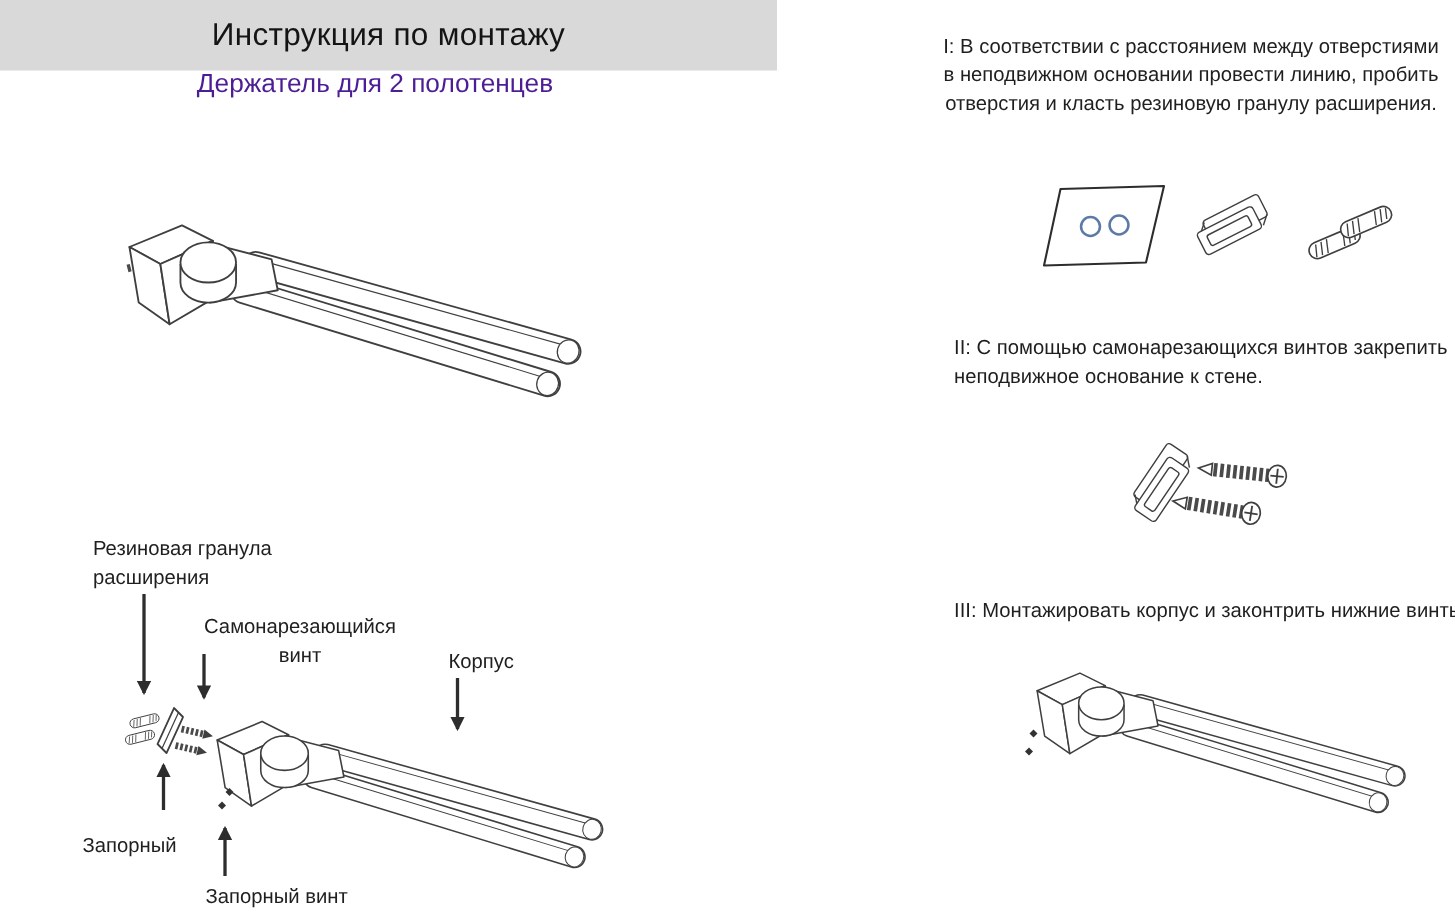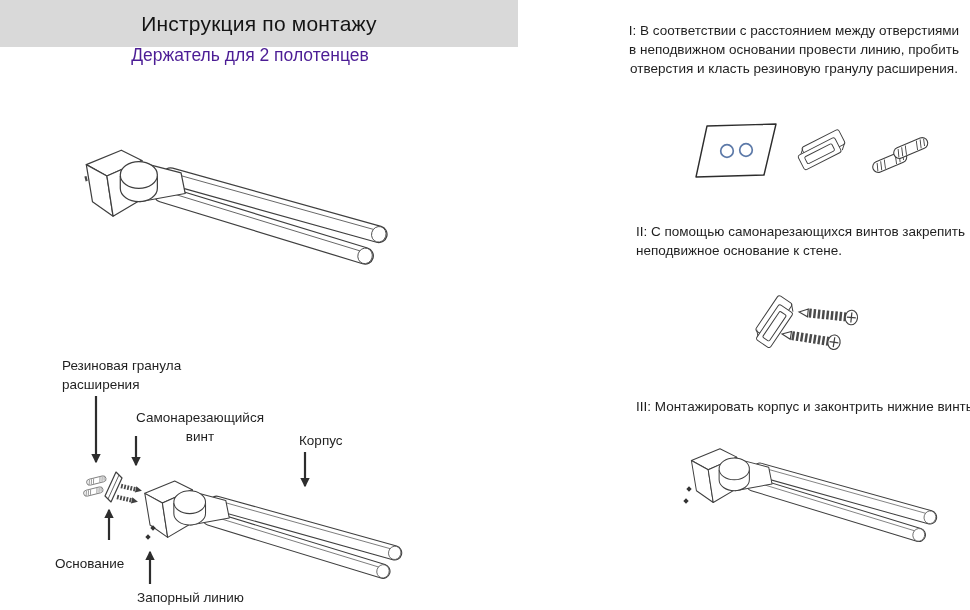--- a/index.html
+++ b/index.html
@@ -139,20 +139,20 @@
     <g>
       <use href="#holder" transform="translate(683,442) scale(0.84)"></use>
       <use href="#dot" transform="translate(689,489)"></use>
       <use href="#dot" transform="translate(686,501)"></use>
     </g>
   </svg>
 
   <div class="lbl" style="left:34px; top:356px; width:128px;margin-left:28px;">Резиновая гранула расширения</div>
   <div class="lbl center" style="left:100px; top:408px; width:136px;">Самонарезающийся винт</div>
   <div class="lbl" style="left:284px; top:431px;margin-left:15px;">Корпус</div>
-  <div class="lbl" style="left:55px; top:554px;">Основание</div>
-  <div class="lbl" style="left:137px; top:588px;">Запорный линию</div>
+  <div class="lbl" style="left:55px; top:554px;">Запорный</div>
+  <div class="lbl" style="left:137px; top:588px;">Запорный винт</div>
 
   <div class="step center" style="left:627px; top:21px; width:334px;">I: В соответствии с расстоянием между отверстиями в неподвижном основании провести линию, пробить отверстия и класть резиновую гранулу расширения.</div>
   <div class="step" style="left:636px; top:222px; width:332px;">II: С помощью самонарезающихся винтов закрепить неподвижное основание к стене.</div>
   <div class="step nowrap" style="left:636px; top:397px;">III: Монтажировать корпус и законтрить нижние винты.</div>
 
 </div>
 
 </body></html>

